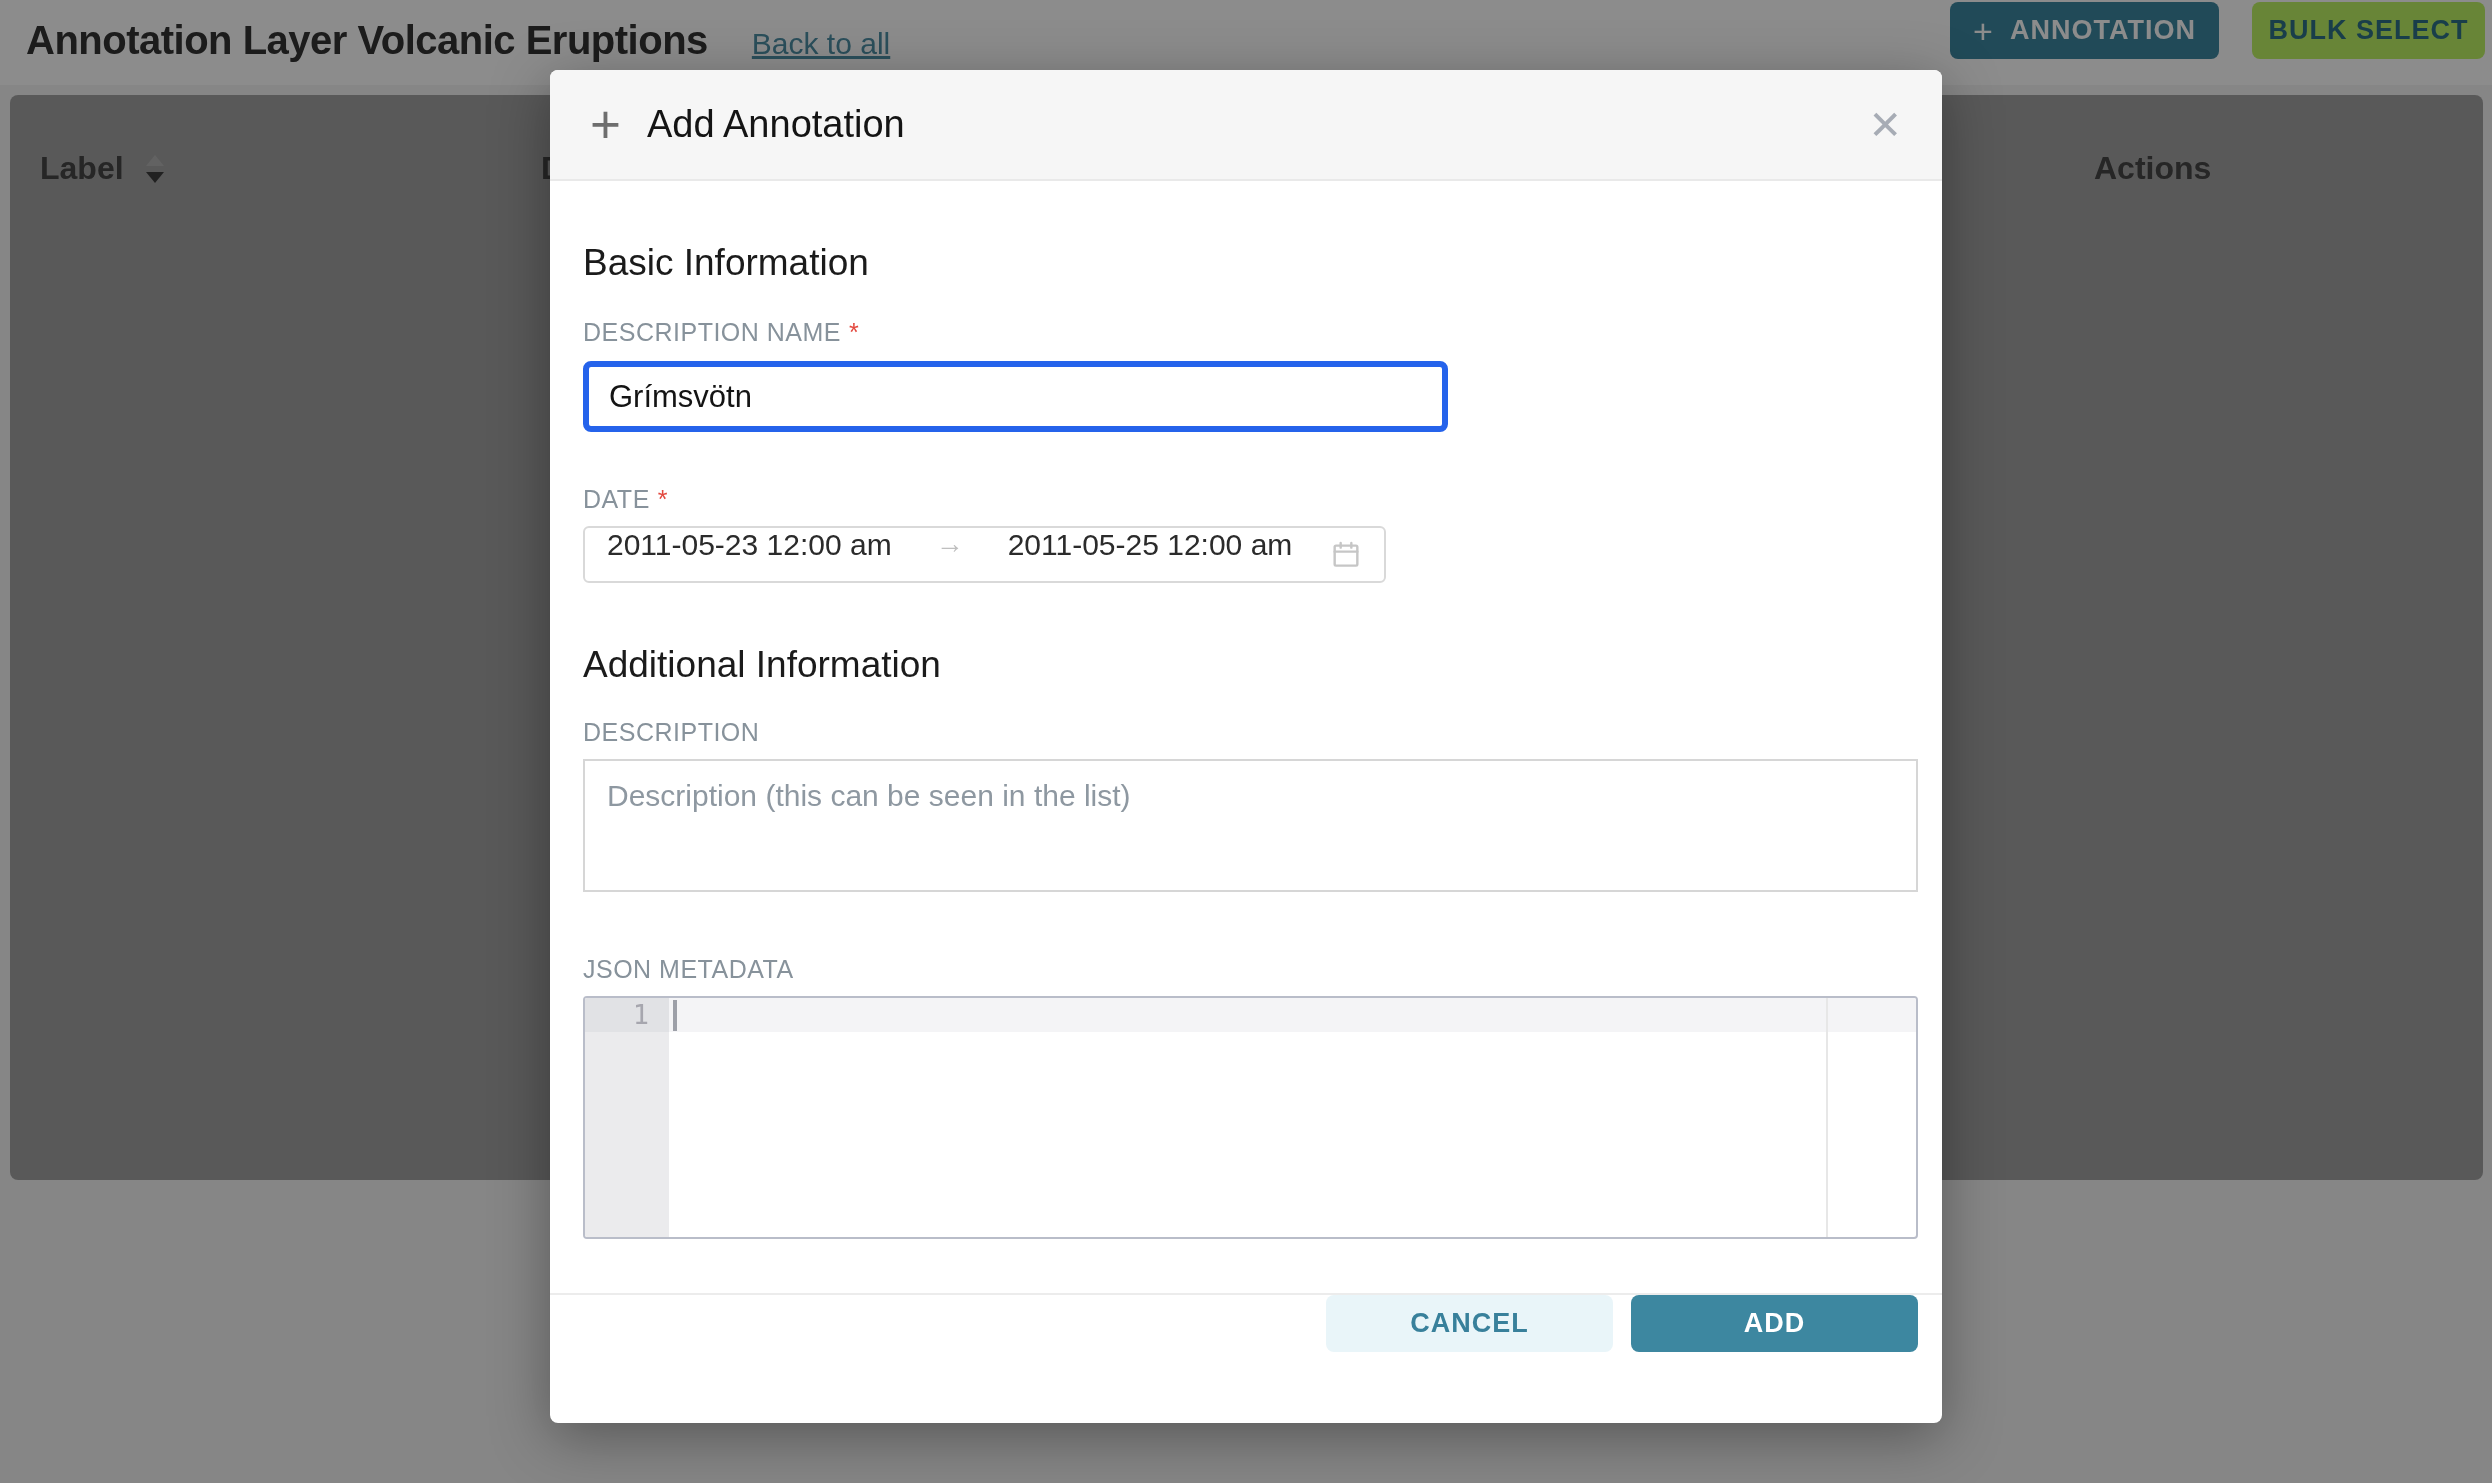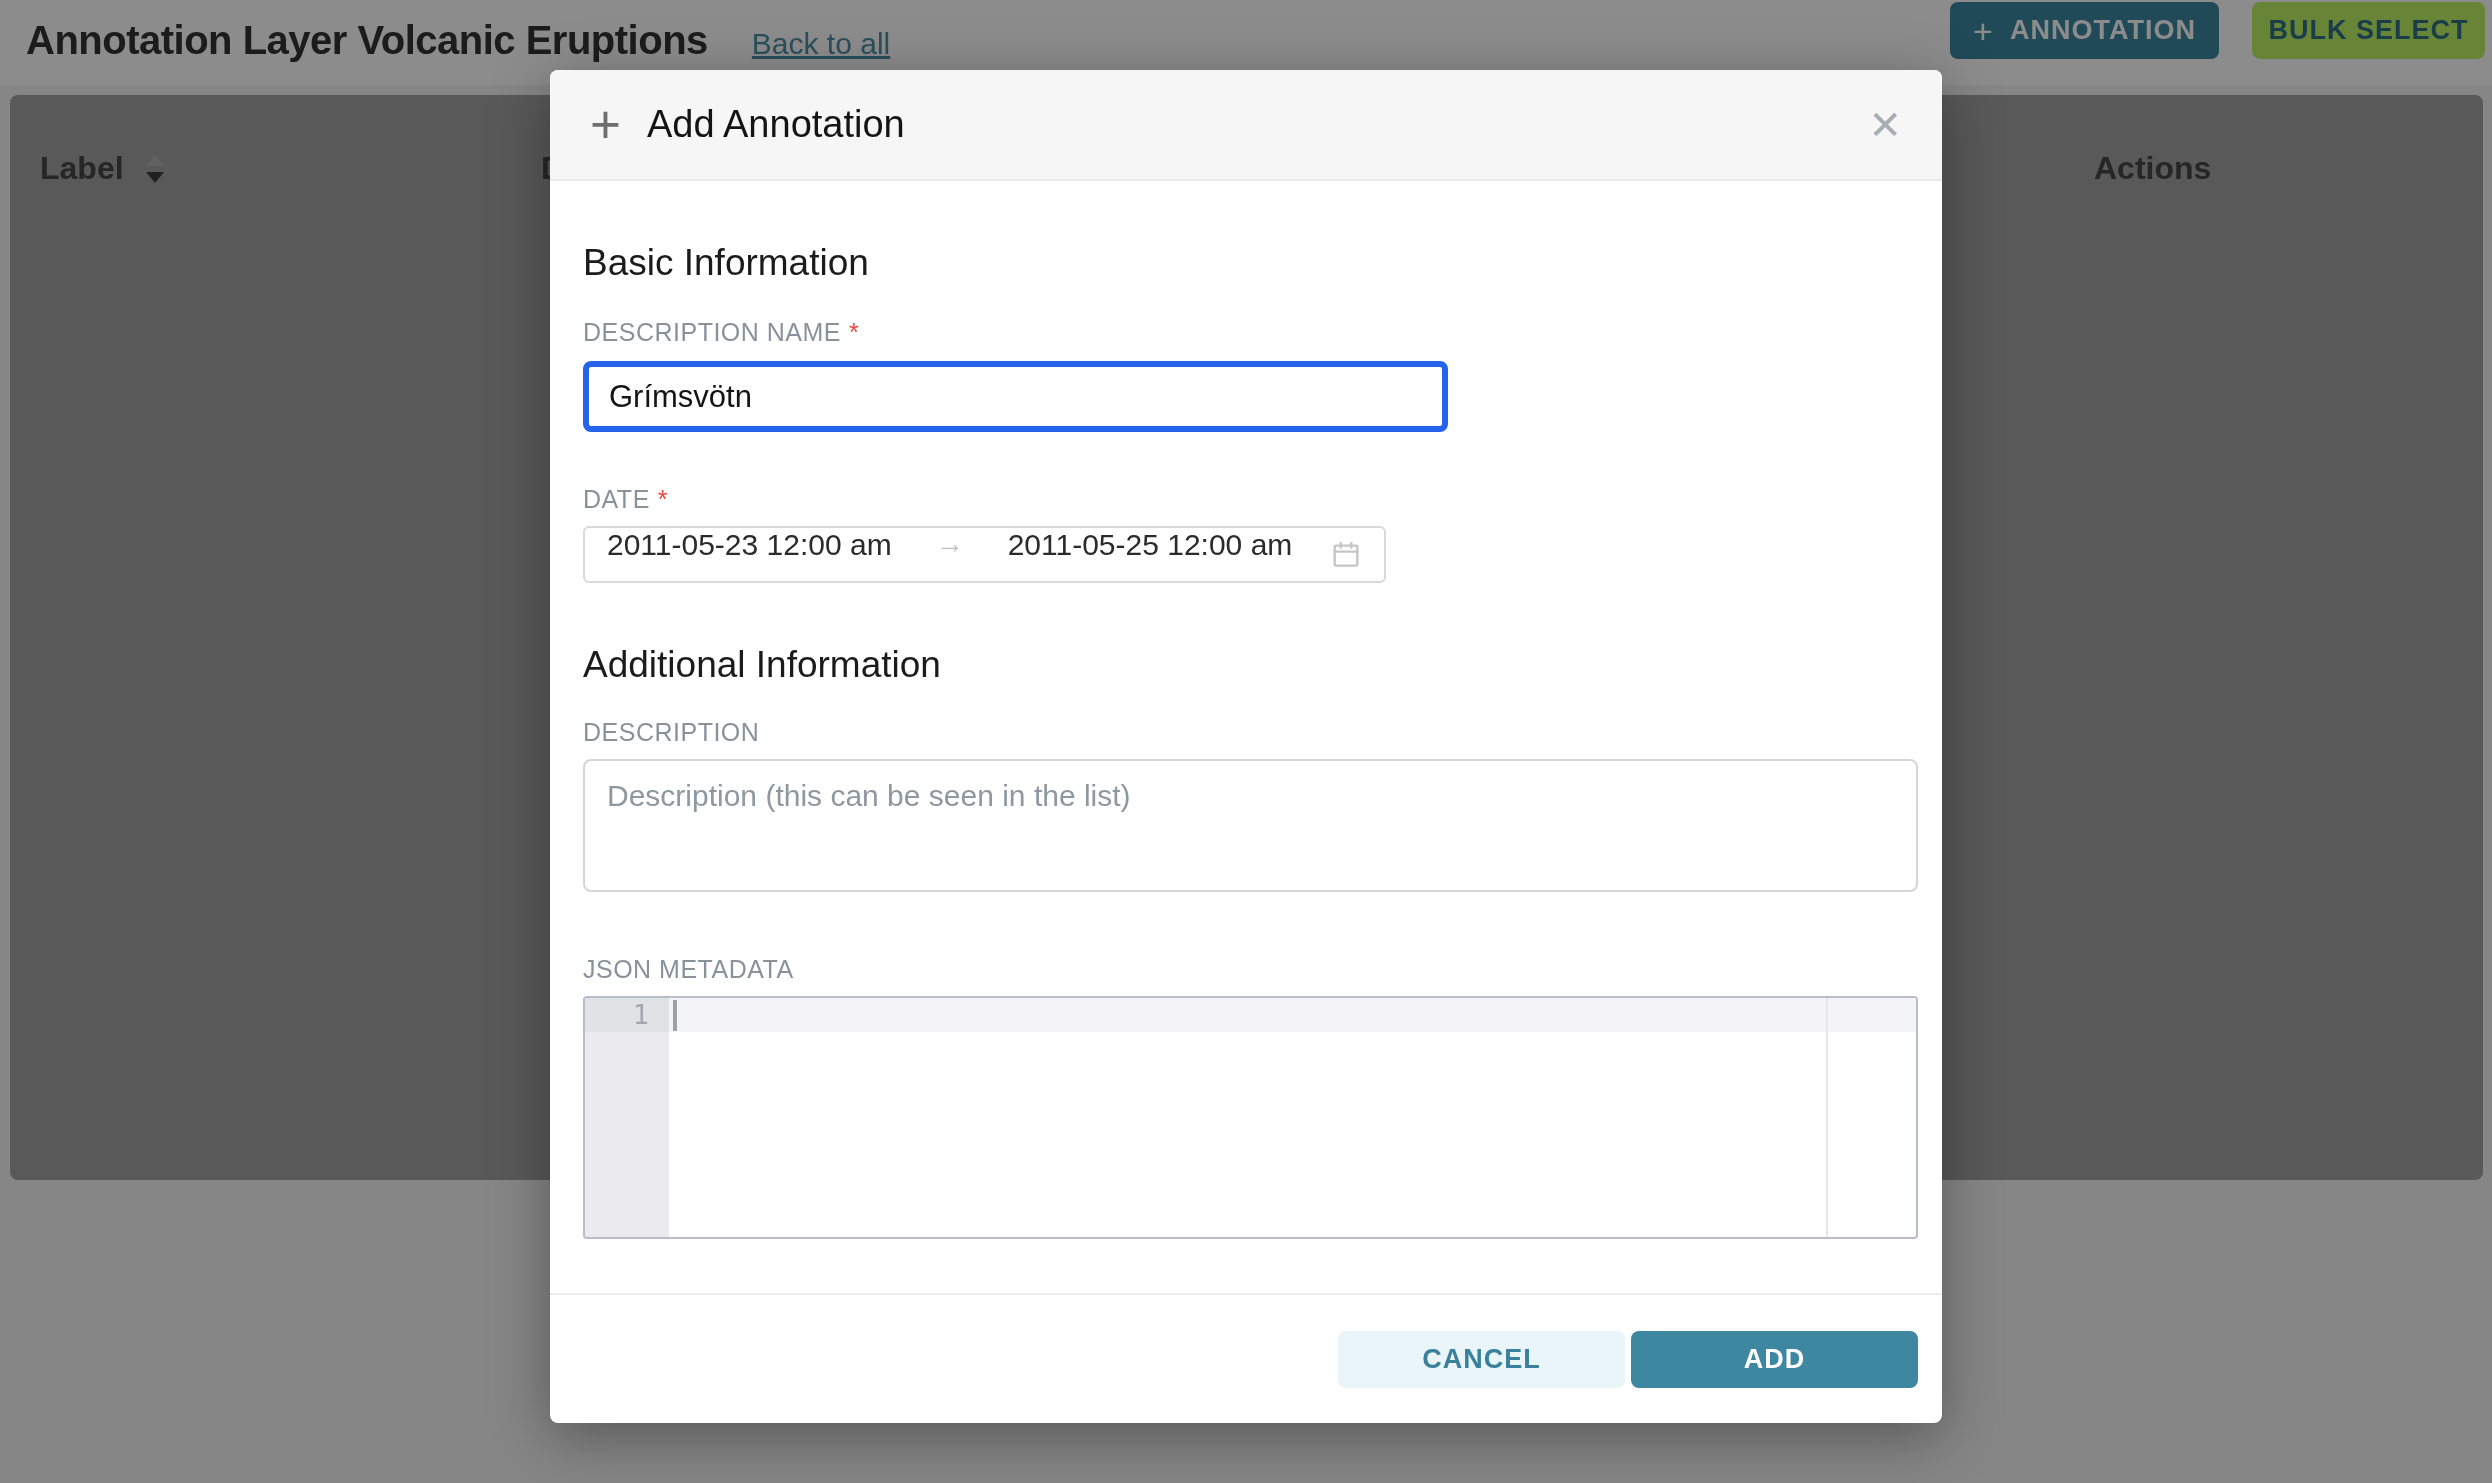--- a/index.html
+++ b/index.html
@@ -53,35 +53,35 @@
   .name-input{display:block;margin-top:14px;width:865px;height:71px;box-sizing:border-box;
     border:6px solid #2563eb;border-radius:8px;padding:0 20px;font-size:31px;color:#141414;
     outline:none;font-family:"Liberation Sans",sans-serif;}
 
   .date-box{margin-top:12px;width:803px;height:57px;box-sizing:border-box;border:2px solid #d9d9d9;
     border-radius:6px;display:flex;padding:0 22px;font-size:30px;color:#2b2b2b;cursor:pointer;}
   .range-arrow{color:#bfbfbf;margin:0 44px;font-size:28px;}
   .calendar{margin-left:auto;display:flex;align-items:center;}
 
   .desc-textarea{display:block;margin-top:12px;width:100%;height:133px;box-sizing:border-box;
-    border:2px solid #d6d6d6;border-radius:8px;padding:18px 22px;font-size:30px;color:#333;
+    border:2px solid #d6d6d6;border-radius:0;padding:18px 22px;font-size:30px;color:#333;
     resize:none;outline:none;font-family:"Liberation Sans",sans-serif;}
   .desc-textarea::placeholder{color:#8e98a1;}
 
   .json-editor{margin-top:12px;height:239px;border:2px solid #b9bdc9;border-radius:4px;
     position:relative;overflow:hidden;background:#fff;cursor:text;}
   .gutter{position:absolute;left:0;top:0;bottom:0;width:84px;background:#ebebed;}
   .gutter-cell{height:34px;background:#e1e2e5;color:#a6a6ae;font-family:"DejaVu Sans Mono",monospace;
     font-size:27px;line-height:34px;text-align:right;padding-right:20px;box-sizing:border-box;}
   .active-line{position:absolute;left:84px;right:0;top:0;height:34px;background:#f4f4f6;}
   .caret{position:absolute;left:88px;top:2px;width:4px;height:31px;background:#9da0a8;}
   .print-margin{position:absolute;left:1241px;top:0;bottom:0;width:2px;background:#e7e7e7;}
 
-  .modal-footer{flex:0 0 130px;border-top:2px solid #ececec;display:flex;align-items:center;
-    justify-content:flex-end;padding-right:24px;gap:6px;box-sizing:border-box;}
+  .modal-footer{flex:0 0 130px;border-top:2px solid #ececec;display:flex;
+    justify-content:flex-end;padding-right:24px;gap:18px;box-sizing:border-box;}
   .btn-cancel{width:287px;height:57px;border-radius:8px;background:#e9f5f9;color:#38809b;}
   .btn-add{width:287px;height:57px;border-radius:8px;background:#3d87a0;color:#fff;}
 </style>
 </head>
 <body>
 
 <div id="screen">
 
   <header class="page-header">
     <h1 class="page-title">Annotation Layer Volcanic Eruptions</h1>

